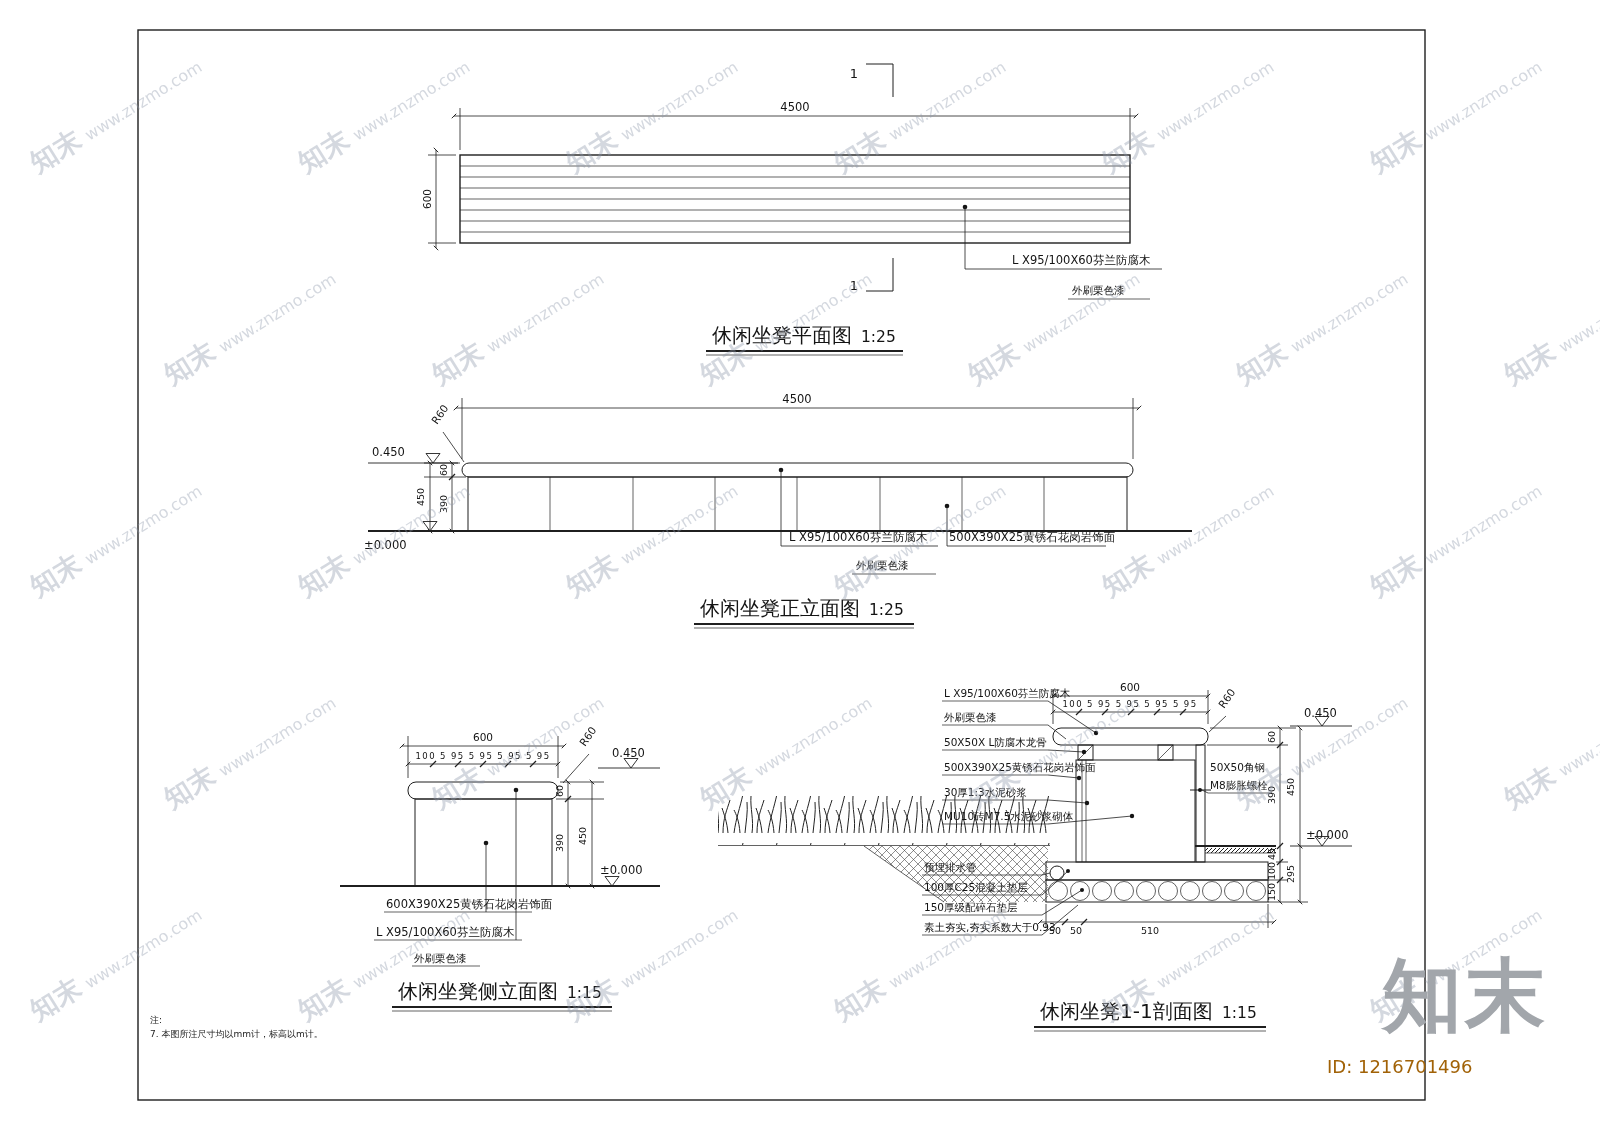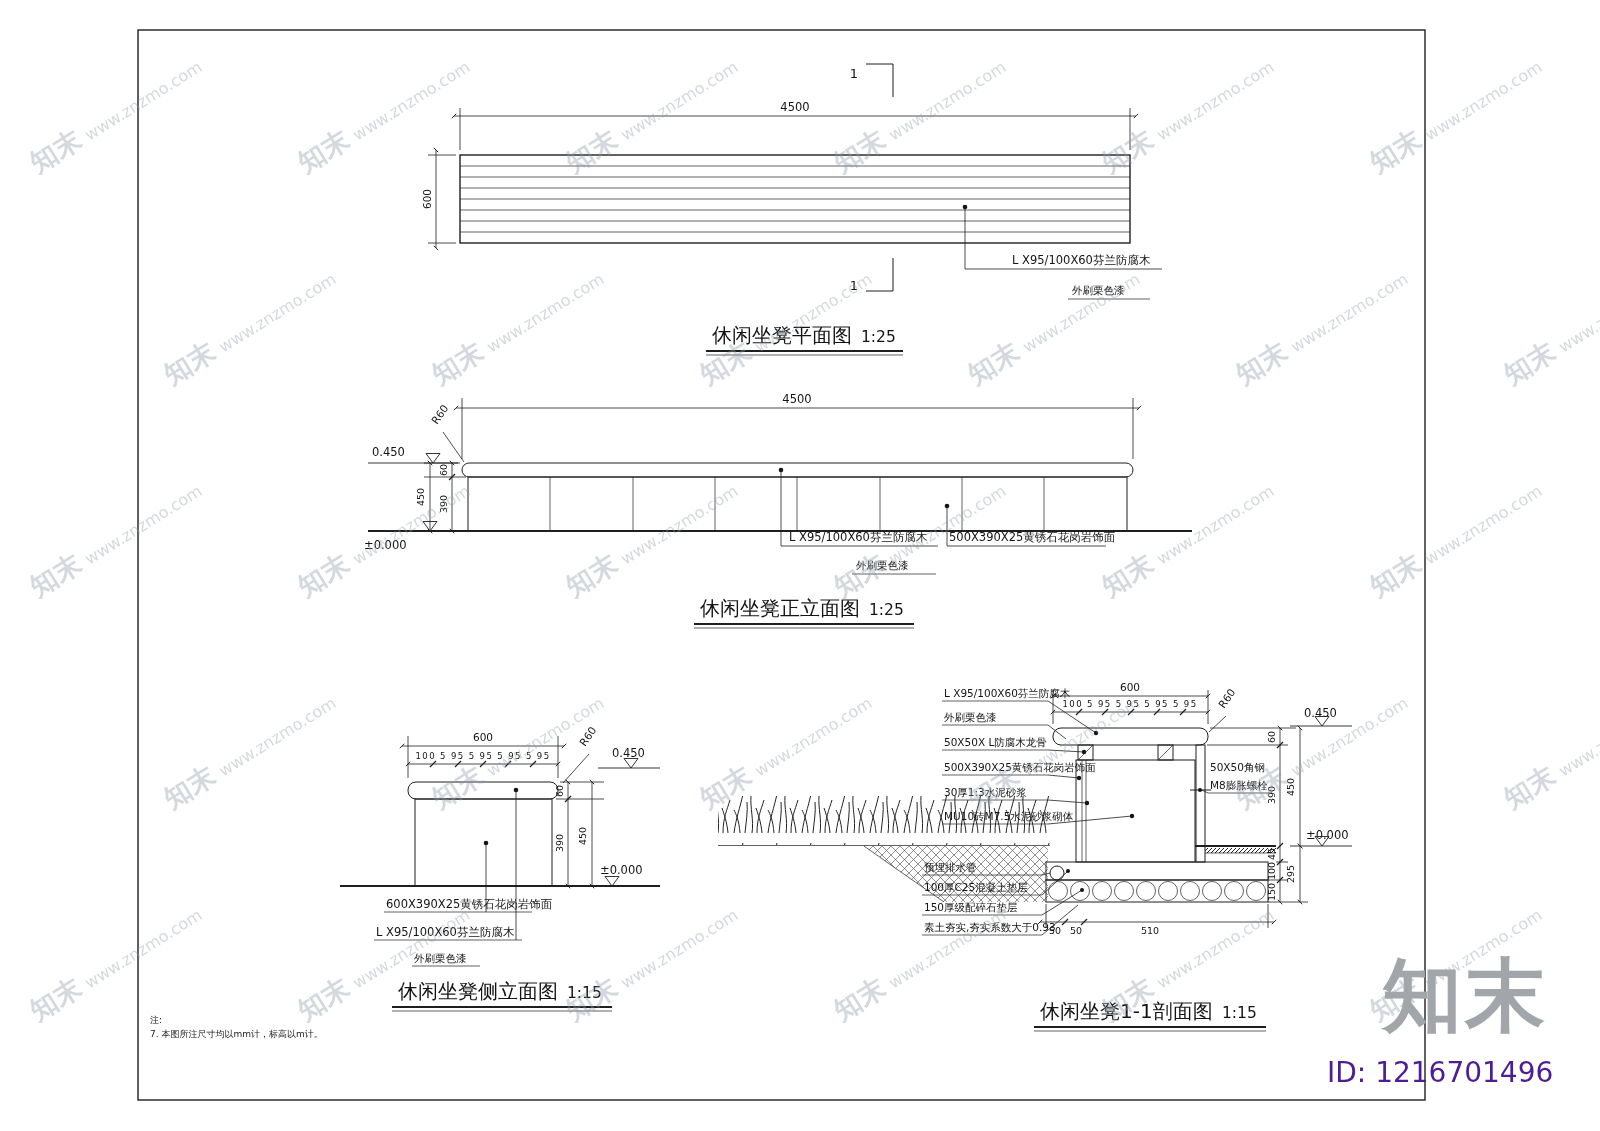--- a/index.html
+++ b/index.html
@@ -24,21 +24,21 @@
   .dot{fill:#141414;stroke:none;}
   .lvl{stroke:#1f1f1f;stroke-width:0.9;fill:none;}
   
   #wm-layer{position:absolute;left:0;top:0;width:1600px;height:1131px;pointer-events:none;}
   .wm{position:absolute;transform:rotate(-32deg);color:rgba(141,153,171,0.38);white-space:nowrap;}
   .wm b{font-size:27px;font-weight:bold;margin-right:7px;}
   .wm span{font-size:16px;}
   
   .logo{position:absolute;left:1382px;top:956px;font-size:80px;font-weight:bold;
         color:#a2a6ab;letter-spacing:3px;line-height:1;}
-  .sheet-id{position:absolute;left:1327px;top:1056px;font-size:28px;color:#4c1d95;}
+  .sheet-id{position:absolute;left:1327px;top:1056px;font-size:18px;color:#a16207;}
   .note{position:absolute;left:150px;top:1014px;font-size:9px;color:#222;line-height:1.5;}
 </style>
 </head>
 <body>
 
 <div class="sheet">
 
 <svg width="1600" height="1131" viewBox="0 0 1600 1131">
   <defs>
     <marker id="mk" markerWidth="8" markerHeight="8" refX="4" refY="4" orient="auto">

